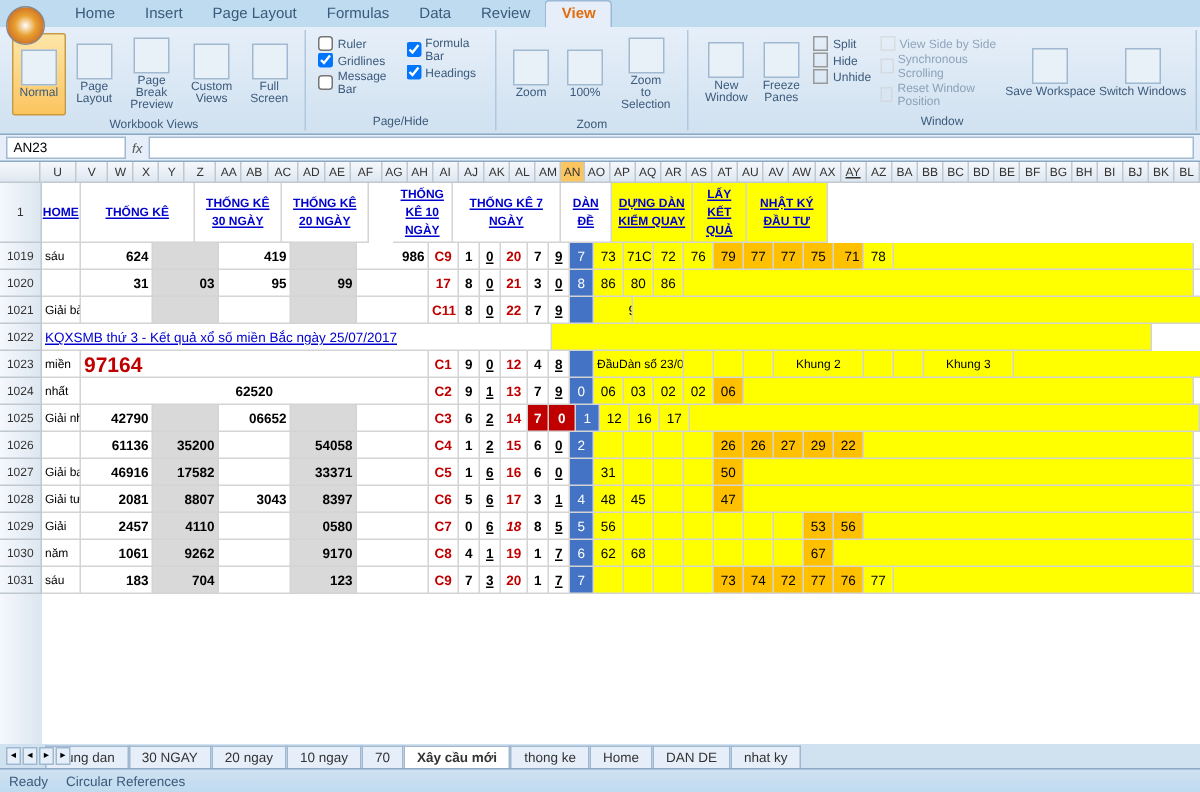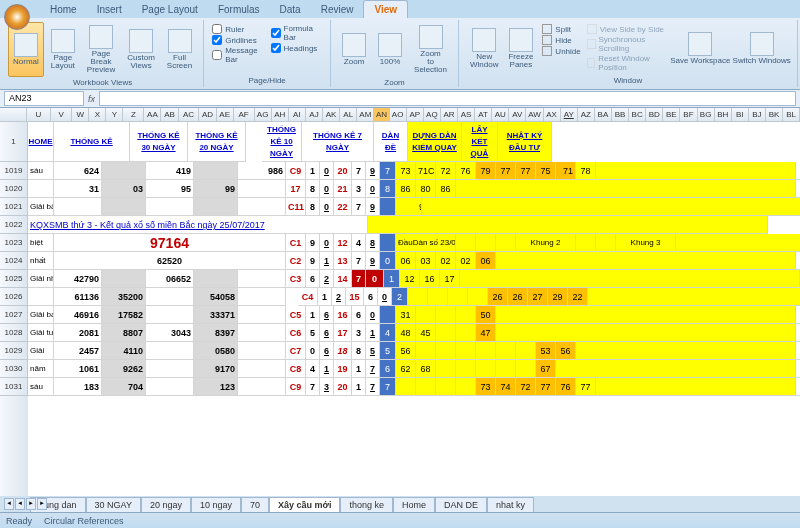--- a/index.html
+++ b/index.html
@@ -306,22 +306,22 @@
             <div class="cell blu" style="width: 16px;"></div>
             <div class="cell ylw" style="width: 20px; text-align: center; padding-left: 23px;">90</div>
             <div class="cell ylw" style="flex: 0 0 auto; width: 380px;"></div>
             <div class="cell" style="width: 120px;"></div>
           </div>
           <div class="row">
             <div class="cell" style="width: 340px; color: rgb(0, 0, 204); text-decoration: underline;">KQXSMB thứ 3 - Kết quả xổ số miền Bắc ngày 25/07/2017</div>
             <div class="cell ylw" style="width: 400px;"></div>
           </div>
           <div class="row">
-            <div class="cell" style="width: 26px; font-size: 8px;">biệt</div>
-            <div class="cell red" style="width: 232px; text-align: center; font-size: 14px;">97164</div>
+            <div class="cell" style="width: 26px; font-size: 8px;">miền</div>
+            <div class="cell red" style="width: 232px; font-size: 14px;">97164</div>
             <div class="cell red" style="width: 20px; text-align: center;">C1</div>
             <div class="cell" style="width: 14px; text-align: center; font-weight: bold;">9</div>
             <div class="cell uline" style="width: 14px; text-align: center; font-weight: bold;">0</div>
             <div class="cell red" style="width: 18px; text-align: center;">12</div>
             <div class="cell" style="width: 14px; text-align: center; font-weight: bold;">4</div>
             <div class="cell uline" style="width: 14px; text-align: center; font-weight: bold;">8</div>
             <div class="cell blu" style="width: 16px;"></div>
             <div class="cell ylw" style="width: 60px; text-align: center; font-size: 8px;">ĐầuDàn số 23/07</div>
             <div class="cell ylw" style="width: 20px; text-align: center;"></div>
             <div class="cell ylw" style="width: 20px; text-align: center;"></div>
@@ -369,21 +369,21 @@
             <div class="cell ylw" style="width: 20px; text-align: center;">17</div>
             <div class="cell ylw" style="flex: 0 0 auto; width: 340px;"></div>
           </div>
           <div class="row">
             <div class="cell" style="width: 26px; font-size: 8px;"></div>
             <div class="cell num" style="width: 48px;">61136</div>
             <div class="cell num gry" style="width: 44px;">35200</div>
             <div class="cell num" style="width: 48px;"></div>
             <div class="cell num gry" style="width: 44px;">54058</div>
             <div class="cell num" style="width: 48px;"></div>
-            <div class="cell red" style="width: 20px; text-align: center; margin-left: 12px;">C4</div>
+            <div class="cell red" style="width: 20px; text-align: center;">C4</div>
             <div class="cell" style="width: 14px; text-align: center; font-weight: bold;">1</div>
             <div class="cell uline" style="width: 14px; text-align: center; font-weight: bold;">2</div>
             <div class="cell red" style="width: 18px; text-align: center;">15</div>
             <div class="cell" style="width: 14px; text-align: center; font-weight: bold;">6</div>
             <div class="cell uline" style="width: 14px; text-align: center; font-weight: bold;">0</div>
             <div class="cell blu" style="width: 16px;">2</div>
             <div class="cell ylw" style="width: 20px; text-align: center;"></div>
             <div class="cell ylw" style="width: 20px; text-align: center;"></div>
             <div class="cell ylw" style="width: 20px; text-align: center;"></div>
             <div class="cell ylw" style="width: 20px; text-align: center;"></div>

